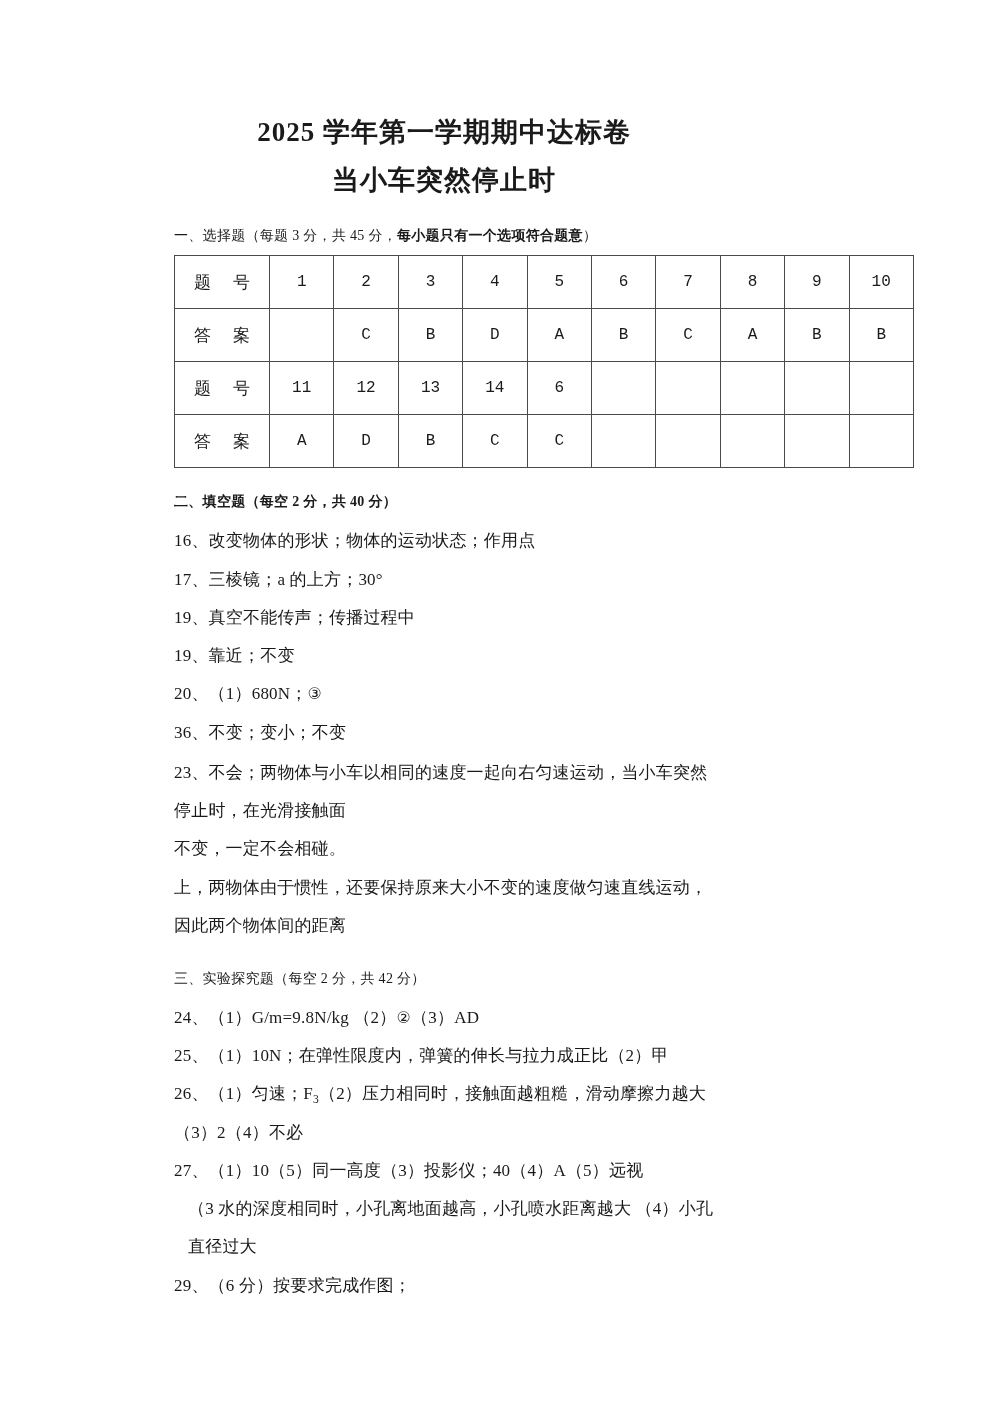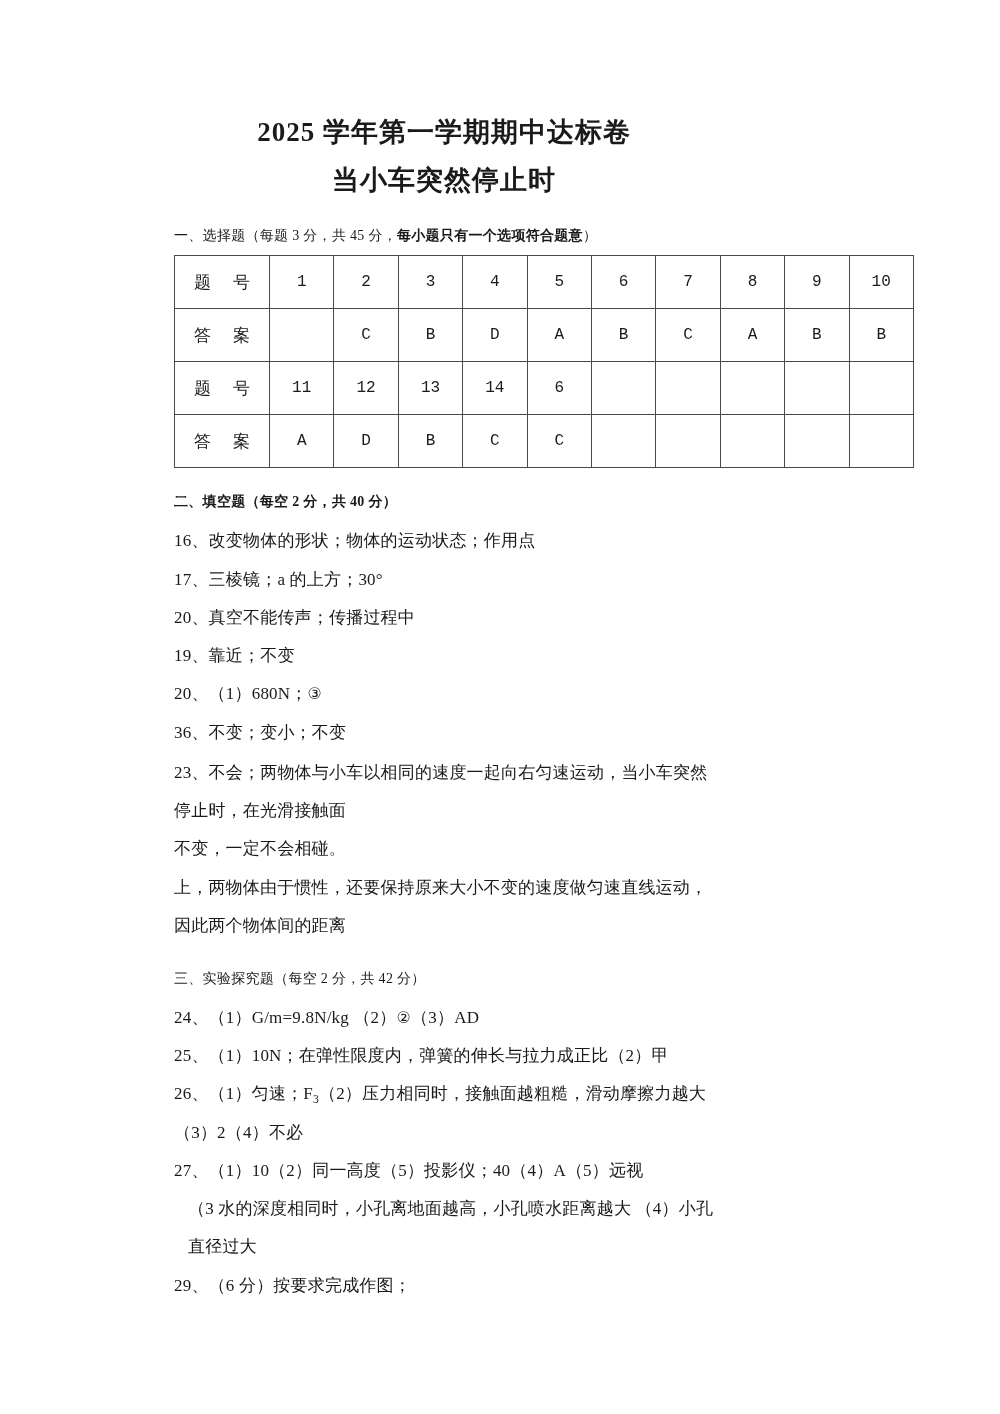--- a/index.html
+++ b/index.html
@@ -179,41 +179,41 @@
           <td class="data-cell"></td>
           <td class="data-cell"></td>
         </tr>
       </tbody>
     </table>
 
     <div class="section-head bold-all">二、填空题（每空 2 分，共 40 分）</div>
 
     <div class="ans-line">16、改变物体的形状；物体的运动状态；作用点</div>
     <div class="ans-line">17、三棱镜；a 的上方；30°</div>
-    <div class="ans-line">20、真空不能传声；传播过程中</div>
+    <div class="ans-line">19、真空不能传声；传播过程中</div>
     <div class="ans-line">19、靠近；不变</div>
 
     <div class="ans-line"><span>20、（1）680N；</span><span class="circled">③</span></div>
 
     <div class="ans-line">36、不变；变小；不变</div>
 
     <div class="block-23">
       <div class="ans-line">23、不会；两物体与小车以相同的速度一起向右匀速运动，当小车突然停止时，在光滑接触面</div>
       <div class="ans-line cont">不变，一定不会相碰。</div>
       <div class="ans-line cont">上，两物体由于惯性，还要保持原来大小不变的速度做匀速直线运动，因此两个物体间的距离</div>
     </div>
 
     <div class="section-head">三、实验探究题（每空 2 分，共 42 分）</div>
 
     <div class="ans-line"><span>24、（1）G/m=9.8N/kg （2）</span><span class="circled">②</span><span>（3）AD</span></div>
 
     <div class="ans-line">25、（1）10N；在弹性限度内，弹簧的伸长与拉力成正比（2）甲</div>
 
     <div class="ans-line"><span>26、（1）匀速；F</span><sub>3</sub><span>（2）压力相同时，接触面越粗糙，滑动摩擦力越大（3）2（4）不必</span></div>
 
-    <div class="ans-line">27、（1）10（2）同一高度（5）投影仪；40（4）A（5）远视</div>
+    <div class="ans-line">27、（1）10（5）同一高度（3）投影仪；40（4）A（5）远视</div>
 
     <div class="ans-line sub-indent">（3 水的深度相同时，小孔离地面越高，小孔喷水距离越大 （4）小孔直径过大</div>
 
     <div class="ans-line">29、（6 分）按要求完成作图；</div>
 
   </div>
 </div>
 
 </body></html>

